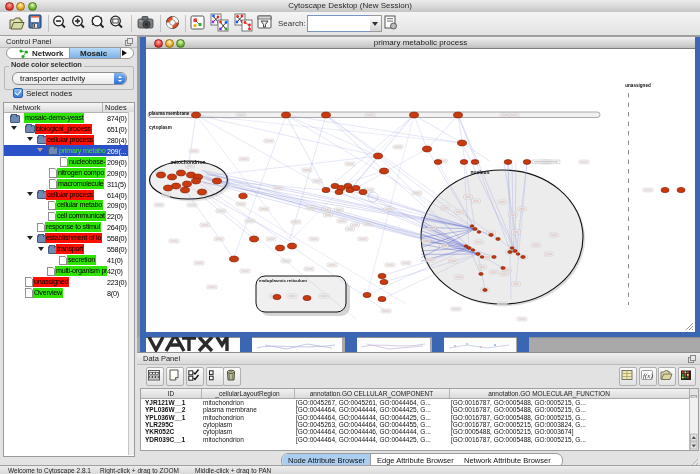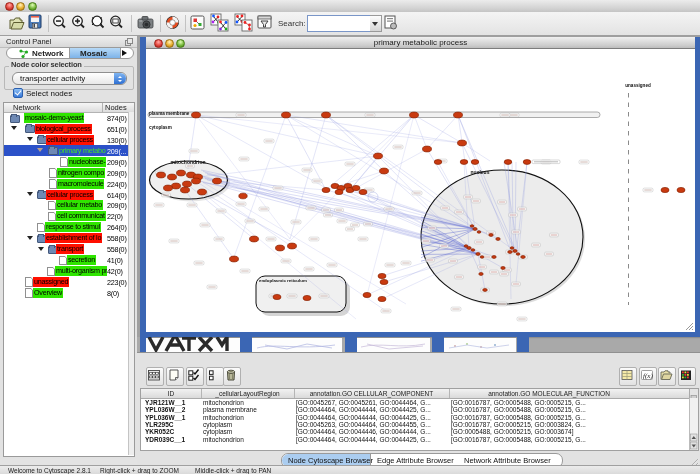--- a/index.html
+++ b/index.html
@@ -86,20 +86,21 @@
 
 #status{left:0;top:465px;width:700px;height:9px;background:linear-gradient(#ececec,#d8d8d8);border-top:1px solid #a0a0a0;font-size:6.5px;color:#222;}
 #status span{position:absolute;top:1px;}
 </style>
 </head>
 <body>
 <div class="abs" id="titlebar">
   <div class="tl r"></div>
     <div class="tl y"></div>
     <div class="tl g"></div>
+  <div class="abs" id="apptitle">Cytoscape Desktop (New Session)</div>
 </div>
 <div class="abs" id="toolbar">
   <svg class="abs" style="left:0;top:0" width="700" height="23" viewBox="0 0 700 23">
 
     <g transform="translate(10,5)">
       <path d="M0 12 L0 3 L4 3 L5.5 1 L10 1 L10 3 L12 3 L12 5" fill="#dde0b2" stroke="#5c5c30" stroke-width="1"></path>
       <path d="M1 12 L3.5 5.5 L14 5.5 L11.5 12 Z" fill="#d6daa8" stroke="#5c5c30" stroke-width="1"></path>
     </g>
 
     <g transform="translate(29,3)">
@@ -252,42 +253,42 @@
         <div class="trow" style="top:20.43px;">
           <div class="arr" style="left:7px;"></div>
           <div class="fold" style="left:21px"></div>
           <div class="hl red" style="left:31px;max-width:70px;">biological_process</div>
           <div class="cnt" style="">651(0)</div>
         </div>
         <div class="trow" style="top:31.36px;">
           <div class="arr" style="left:23px;"></div>
           <div class="fold" style="left:33px"></div>
           <div class="hl red" style="left:42px;max-width:59px;">cellular process</div>
-          <div class="cnt" style="">130(0)</div>
+          <div class="cnt" style="">280(4)</div>
         </div>
         <div class="trow" style="top:42.29px;background:#2b51c8;width:127px;">
           <div class="arr" style="left:33px;border-top-color:#b8a090;"></div>
           <div class="fold" style="left:44px"></div>
           <div class="hl " style="left:54px;max-width:47px;color:#45e02a;">primary metabo</div>
           <div class="cnt" style="color:#fff;">209(...</div>
         </div>
         <div class="trow" style="top:53.22px;">
           <div class="file" style="left:56px"></div>
           <div class="hl grn" style="left:64px;max-width:37px;">nucleobase-</div>
           <div class="cnt" style="">209(0)</div>
         </div>
         <div class="trow" style="top:64.15px;">
           <div class="file" style="left:45px"></div>
           <div class="hl grn" style="left:53px;max-width:48px;">nitrogen compo</div>
           <div class="cnt" style="">209(0)</div>
         </div>
         <div class="trow" style="top:75.08px;">
           <div class="file" style="left:45px"></div>
           <div class="hl grn" style="left:53px;max-width:48px;">macromolecule</div>
-          <div class="cnt" style="">224(0)</div>
+          <div class="cnt" style="">311(5)</div>
         </div>
         <div class="trow" style="top:86.00999999999999px;padding-left:33px;">
           <div class="arr" style="left:23px;"></div>
           <div class="fold" style="left:33px"></div>
           <div class="hl red" style="left:42px;max-width:59px;">cellular process</div>
           <div class="cnt" style="">614(0)</div>
         </div>
         <div class="trow" style="top:96.94px;">
           <div class="file" style="left:44px"></div>
           <div class="hl grn" style="left:52px;max-width:49px;">cellular metabo</div>
@@ -742,20 +743,27 @@
           <circle cx="318" cy="9" r="1" fill="#caa"></circle>
           <circle cx="330" cy="7" r="1" fill="#ac8"></circle>
           <circle cx="344" cy="10" r="1" fill="#caa"></circle>
           <circle cx="358" cy="8" r="1" fill="#8ac"></circle>
           <path d="M312 11 L330 8 L350 11 L372 8" stroke="#b0b8e0" stroke-width="0.7" fill="none"></path>
         </g>
       </svg></div>
 </div>
 
 <div class="abs" id="dpanel">
+  <div id="dp-head">
+      <span>Data Panel</span>
+      <svg style="position:absolute;right:4px;top:2px" width="8" height="8" viewBox="0 0 8 8">
+        <rect x="0.5" y="2.5" width="5" height="5" fill="none" stroke="#888" stroke-width="1"></rect>
+        <rect x="2.5" y="0.5" width="5" height="5" fill="#e8e8e8" stroke="#888" stroke-width="1"></rect>
+      </svg>
+    </div>
   <div id="dbtns">
       <div class="dbtn" style="left:9px"><svg width="14" height="15" viewBox="0 0 14 15">
           <rect x="1.5" y="2.5" width="11" height="9.5" fill="#e8e8e8" stroke="#444" stroke-width="0.9"></rect>
           <rect x="2.2" y="4" width="9.6" height="2.6" fill="#4a4a4a"></rect>
           <rect x="2.2" y="7.6" width="9.6" height="2.6" fill="#4a4a4a"></rect>
           <g fill="#fff">
             <rect x="3" y="4.7" width="1.8" height="1.3"></rect>
             <rect x="6" y="4.7" width="1.8" height="1.3"></rect>
             <rect x="9" y="4.7" width="1.8" height="1.3"></rect>
             <rect x="3" y="8.3" width="1.8" height="1.3"></rect>
@@ -867,21 +875,21 @@
       <svg width="8" height="52">
           <rect x="0.5" y="36" width="6.5" height="7" fill="#e2e2e2" stroke="#999" stroke-width="0.6"></rect>
           <path d="M3.8 38 L6 41 L1.6 41 Z" fill="#555"></path>
           <rect x="0.5" y="44" width="6.5" height="7" fill="#e2e2e2" stroke="#999" stroke-width="0.6"></rect>
           <path d="M3.8 49.5 L6 46.5 L1.6 46.5 Z" fill="#555"></path>
         </svg>
     </div>
   </div>
   <div id="btabs">
     <div id="btab-sel"></div>
-    <span style="left:6px;font-weight:normal">Node Cytoscape Browser</span>
+    <span style="left:6px;font-weight:normal">Node Attribute Browser</span>
     <span style="left:95px">Edge Attribute Browser</span>
     <span style="left:182px">Network Attribute Browser</span>
   </div>
 </div>
 
 <svg class="abs" style="left:684px;top:455px" width="16" height="18" viewBox="0 0 16 18">
     <g stroke="#b0b0b0" stroke-width="1">
       <line x1="2" y1="16" x2="14" y2="4"></line>
       <line x1="6" y1="16" x2="14" y2="8"></line>
       <line x1="10" y1="16" x2="14" y2="12"></line>

